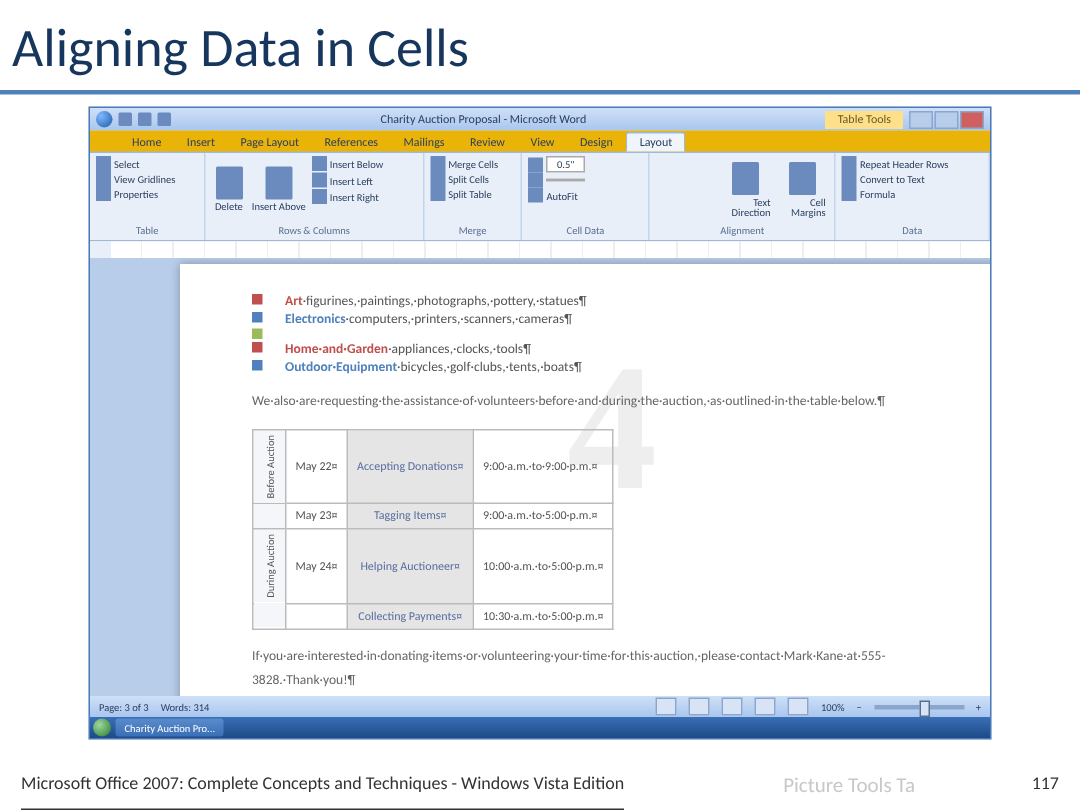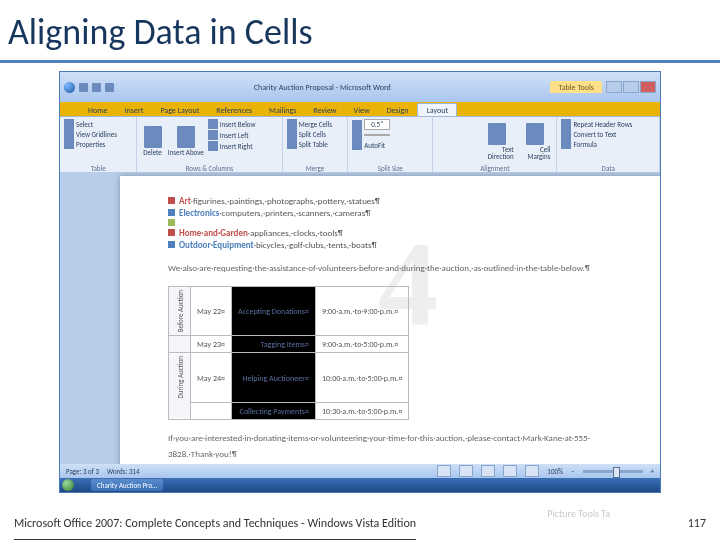--- a/index.html
+++ b/index.html
@@ -1,20 +1,20 @@
 <!DOCTYPE html>
 <html><head>
 <meta charset="utf-8">
 <style>
   body{margin:0;font-family:Calibri,Arial,sans-serif;background:#fff;width:720px;height:540px;position:relative;overflow:hidden}
   .slide-title{font-size:36px;color:#17365d;padding:10px 0 6px 8px;font-weight:400}
   .title-rule{height:3px;background:#4f81bd;margin:0 0 8px 0}
   .screenshot{position:relative;width:600px;height:420px;margin:0 auto;border:1px solid #4b7ab8;background:#dfe7f3;font-size:8px;color:#333}
   
-  .titlebar{height:30px;background:linear-gradient(#cfe0f7,#a9c6ee);display:flex;align-items:center;gap:4px;padding:0 4px}
+  .titlebar{height:15px;background:linear-gradient(#cfe0f7,#a9c6ee);display:flex;align-items:center;gap:4px;padding:0 4px}
   .orb{width:11px;height:11px;border-radius:50%;background:radial-gradient(circle at 30% 30%,#7fb8ff,#1e5aa8)}
   .qat-icon{width:9px;height:9px;background:#6b8bbf;border-radius:1px}
   .win-title{flex:1;text-align:center;font-size:8px;color:#2a3f5f}
   .ctx-tab{background:#ffe08a;padding:1px 8px;border-radius:2px 2px 0 0;font-size:8px;color:#6b5a20;margin-left:20px}
   .winbtns{display:flex;gap:1px}
   .winbtns span{width:14px;height:10px;background:#b8cdea;display:inline-block;border:1px solid #8aa6cc}
   
   .tabs{height:14px;background:#eab308;display:flex;align-items:flex-end;padding-left:20px;gap:1px;border-bottom:1px solid #a0b8d8}
   .tab{padding:1px 8px;font-size:8px;color:#2a3f5f;border-radius:2px 2px 0 0}
   .tab.active{background:#f0f5fc;border:1px solid #a0b8d8;border-bottom:none}
@@ -31,43 +31,43 @@
   .small-row .ic{width:10px;height:10px;background:#6b8bbf}
   
   .rulers{height:12px;background:#fff;border-bottom:1px solid #ccc;display:flex}
   .rul-v{width:14px;background:#e8eff9}
   .rul-h{flex:1;background:repeating-linear-gradient(90deg,#fff,#fff 20px,#eee 20px,#eee 21px)}
   
   .docarea{position:absolute;top:100px;left:0;right:0;bottom:28px;background:#b8cdea;overflow:hidden}
   .page{position:absolute;left:60px;top:4px;width:480px;bottom:-40px;background:#fff;box-shadow:0 0 6px rgba(0,0,0,.3);padding:18px 48px;font-size:9px;color:#555}
   .wm{position:absolute;left:50%;top:40px;transform:translateX(-50%);font-size:120px;color:#eee;font-weight:bold;font-family:serif;z-index:0}
   .page > *:not(.wm){position:relative;z-index:1}
-  .bul{display:flex;align-items:baseline;gap:4px;margin:1px 0}
+  .bul{display:flex;align-items:baseline;gap:15px;margin:1px 0}
   .sq{width:7px;height:7px;display:inline-block}
   .cat{font-weight:bold}
   .bodytxt{margin:10px 0;line-height:16px;color:#666}
   .tbl{display:table;border-collapse:collapse;margin:4px 0 10px 0;font-size:8px}
   .tbl .r{display:table-row}
   .tbl .c{display:table-cell;border:1px solid #bbb;padding:3px 6px;vertical-align:middle}
-  .tbl .hdr{background:#000000;color:#5a6fa0;text-align:right}
+  .tbl .hdr{background:#e5e5e5;color:#5a6fa0;text-align:center}
   .rot{writing-mode:vertical-rl;transform:rotate(180deg);text-align:center;font-size:7px;padding:4px 2px;background:#f4f6fa}
   
   .status{position:absolute;bottom:14px;left:0;right:0;height:14px;background:linear-gradient(#cfe0f7,#a9c6ee);display:flex;align-items:center;font-size:7px;color:#2a3f5f;padding:0 6px;gap:8px}
   .status .sp{flex:1}
   .viewbtn{width:12px;height:10px;background:#d8e4f5;border:1px solid #8aa6cc}
   .zoom-track{width:60px;height:3px;background:#8aa6cc;position:relative}
   .zoom-thumb{position:absolute;left:50%;top:-3px;width:5px;height:9px;background:#d8e4f5;border:1px solid #5a6f8f}
   
-  .taskbar{position:absolute;bottom:0;left:0;right:0;height:14px;background:linear-gradient(#3a6fb7,#1e4a87);display:flex;align-items:center;gap:17px;padding:0 2px}
+  .taskbar{position:absolute;bottom:0;left:0;right:0;height:14px;background:linear-gradient(#3a6fb7,#1e4a87);display:flex;align-items:center;gap:3px;padding:0 2px}
   .start{width:12px;height:12px;border-radius:50%;background:radial-gradient(circle at 35% 35%,#9fd89f,#2a7a2a)}
   .task{height:12px;padding:0 6px;background:linear-gradient(#5a8ccc,#3a6fb7);color:#fff;font-size:7px;display:flex;align-items:center;border-radius:2px}
   
   .slide-footer{position:absolute;bottom:0;left:0;right:0;height:24px;display:flex;justify-content:space-between;padding:0 14px;font-size:12px;color:#333}
   .foot-l{border-bottom:1px solid #333}
-  .ghost{position:absolute;bottom:20px;right:110px;font-size:10px;color:#c8c8c8}
+  .ghost{position:absolute;bottom:8px;right:110px;font-size:14px;color:#c8c8c8}
 </style>
 </head>
 <body>
 
 <div class="slide-title">Aligning Data in Cells</div>
 <div class="title-rule"></div>
 
 <div class="screenshot">
 
   <div class="titlebar">
@@ -166,21 +166,21 @@
           </div>
         <div class="small-row">
             <span class="ic"></span>
             <span style="background:#fff;border:1px solid #aaa;padding:0 12px"></span>
           </div>
         <div class="small-row">
             <span class="ic"></span>
             <span>AutoFit</span>
           </div>
       </div>
-      <div class="glabel">Split Size</div>
+      <div class="glabel">Cell Data</div>
     </div>
     <div class="group" style="width:118px">
       <div class="btns">
         <div style="display:grid;grid-template-columns:repeat(3,12px);grid-template-rows:repeat(3,12px);gap:1px">
           <span class="ic"></span>
             <span class="ic"></span>
             <span class="ic"></span>
           <span class="ic"></span>
             <span class="ic"></span>
             <span class="ic"></span>

